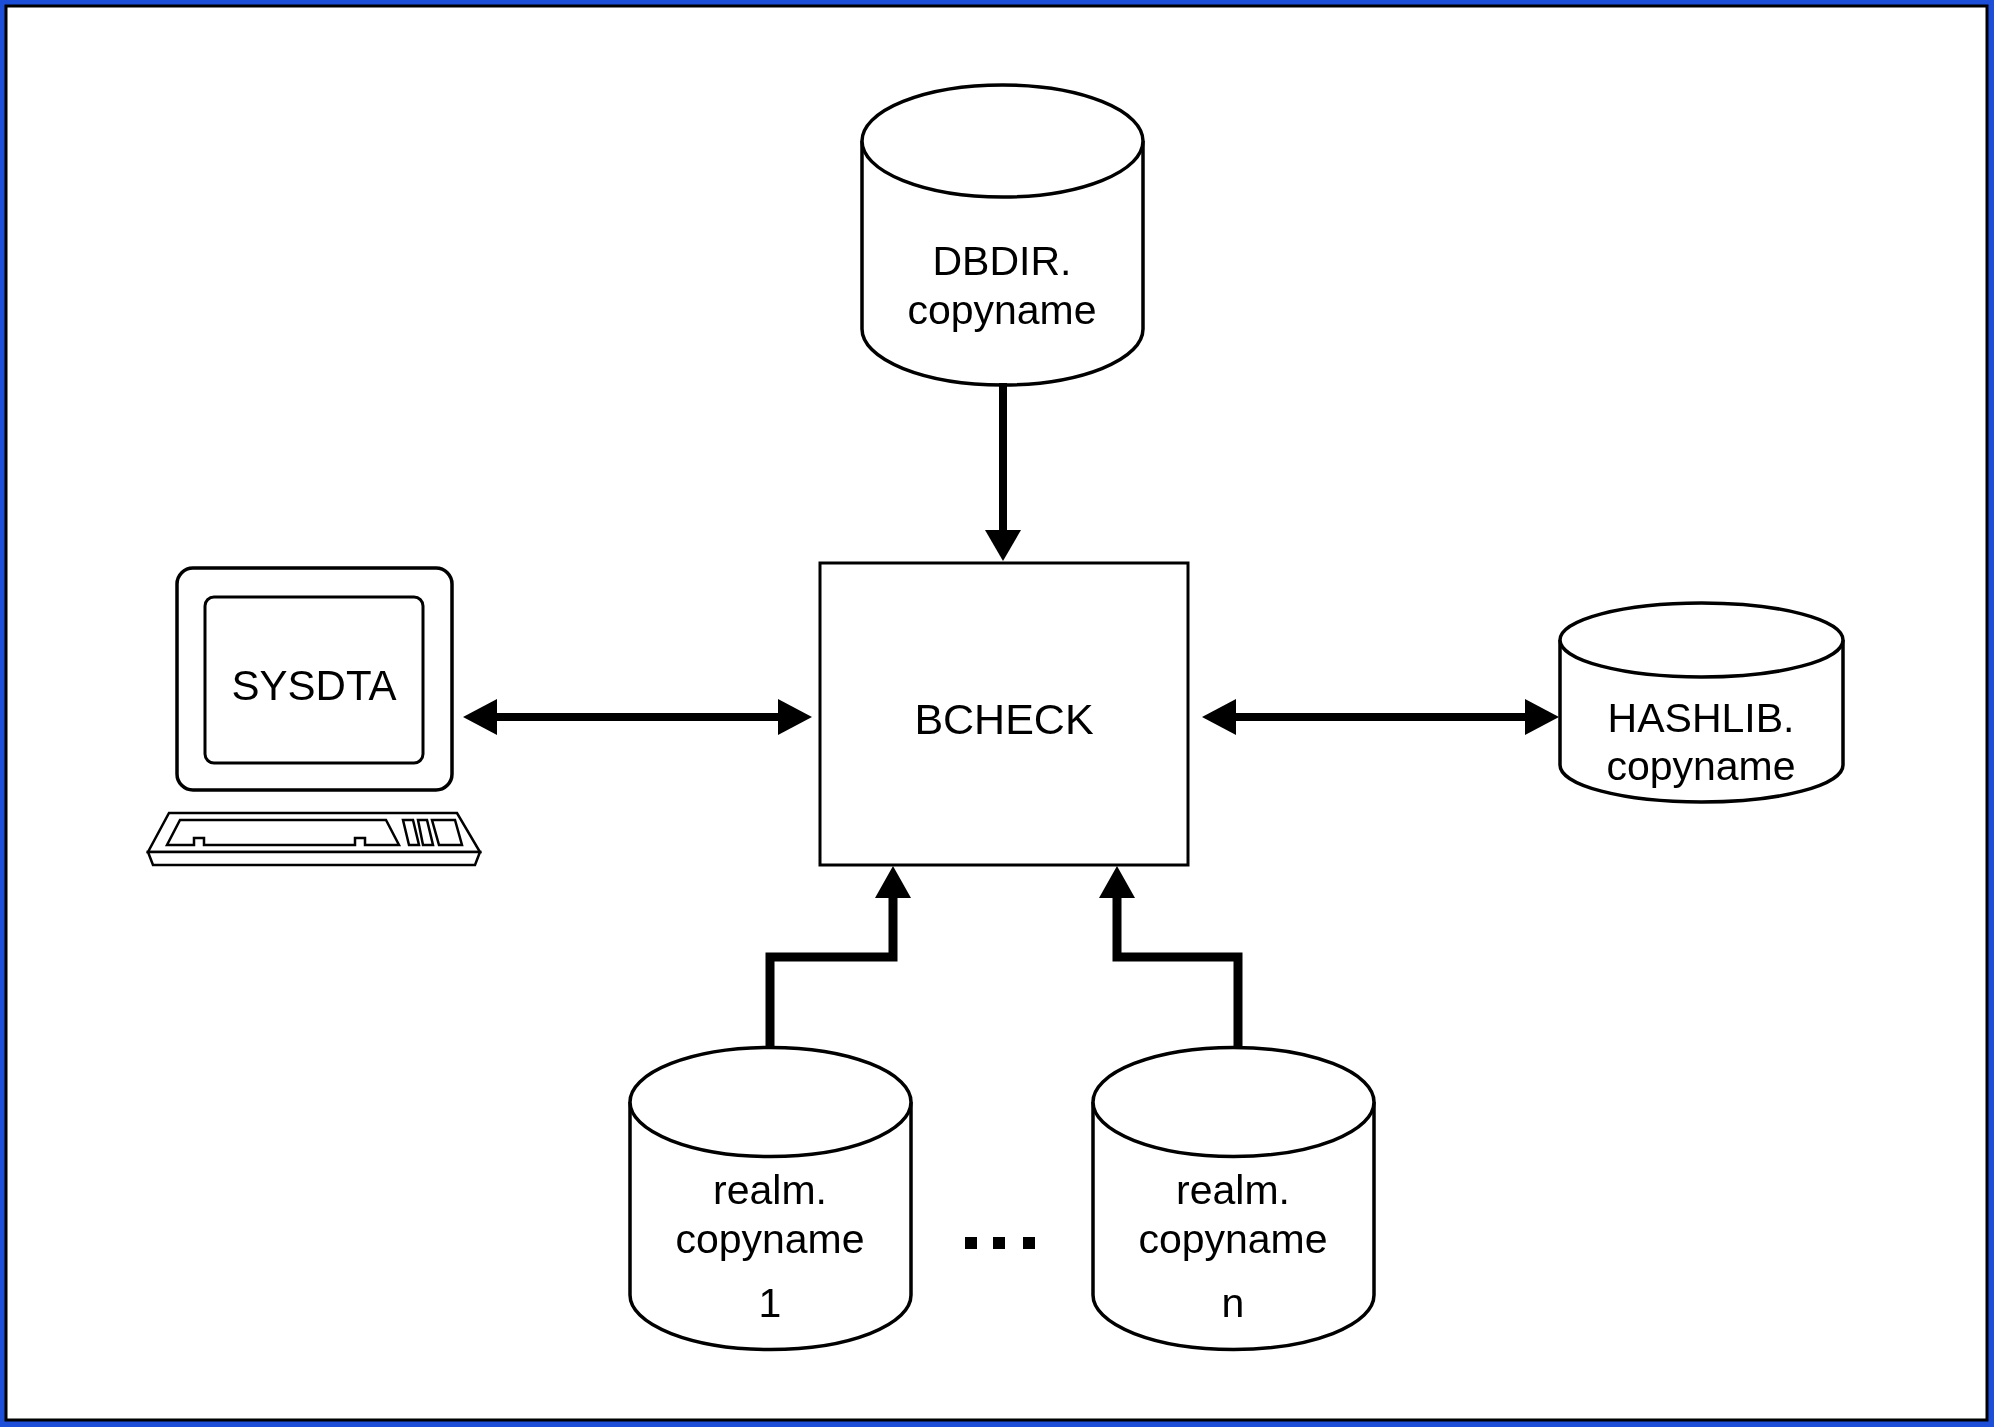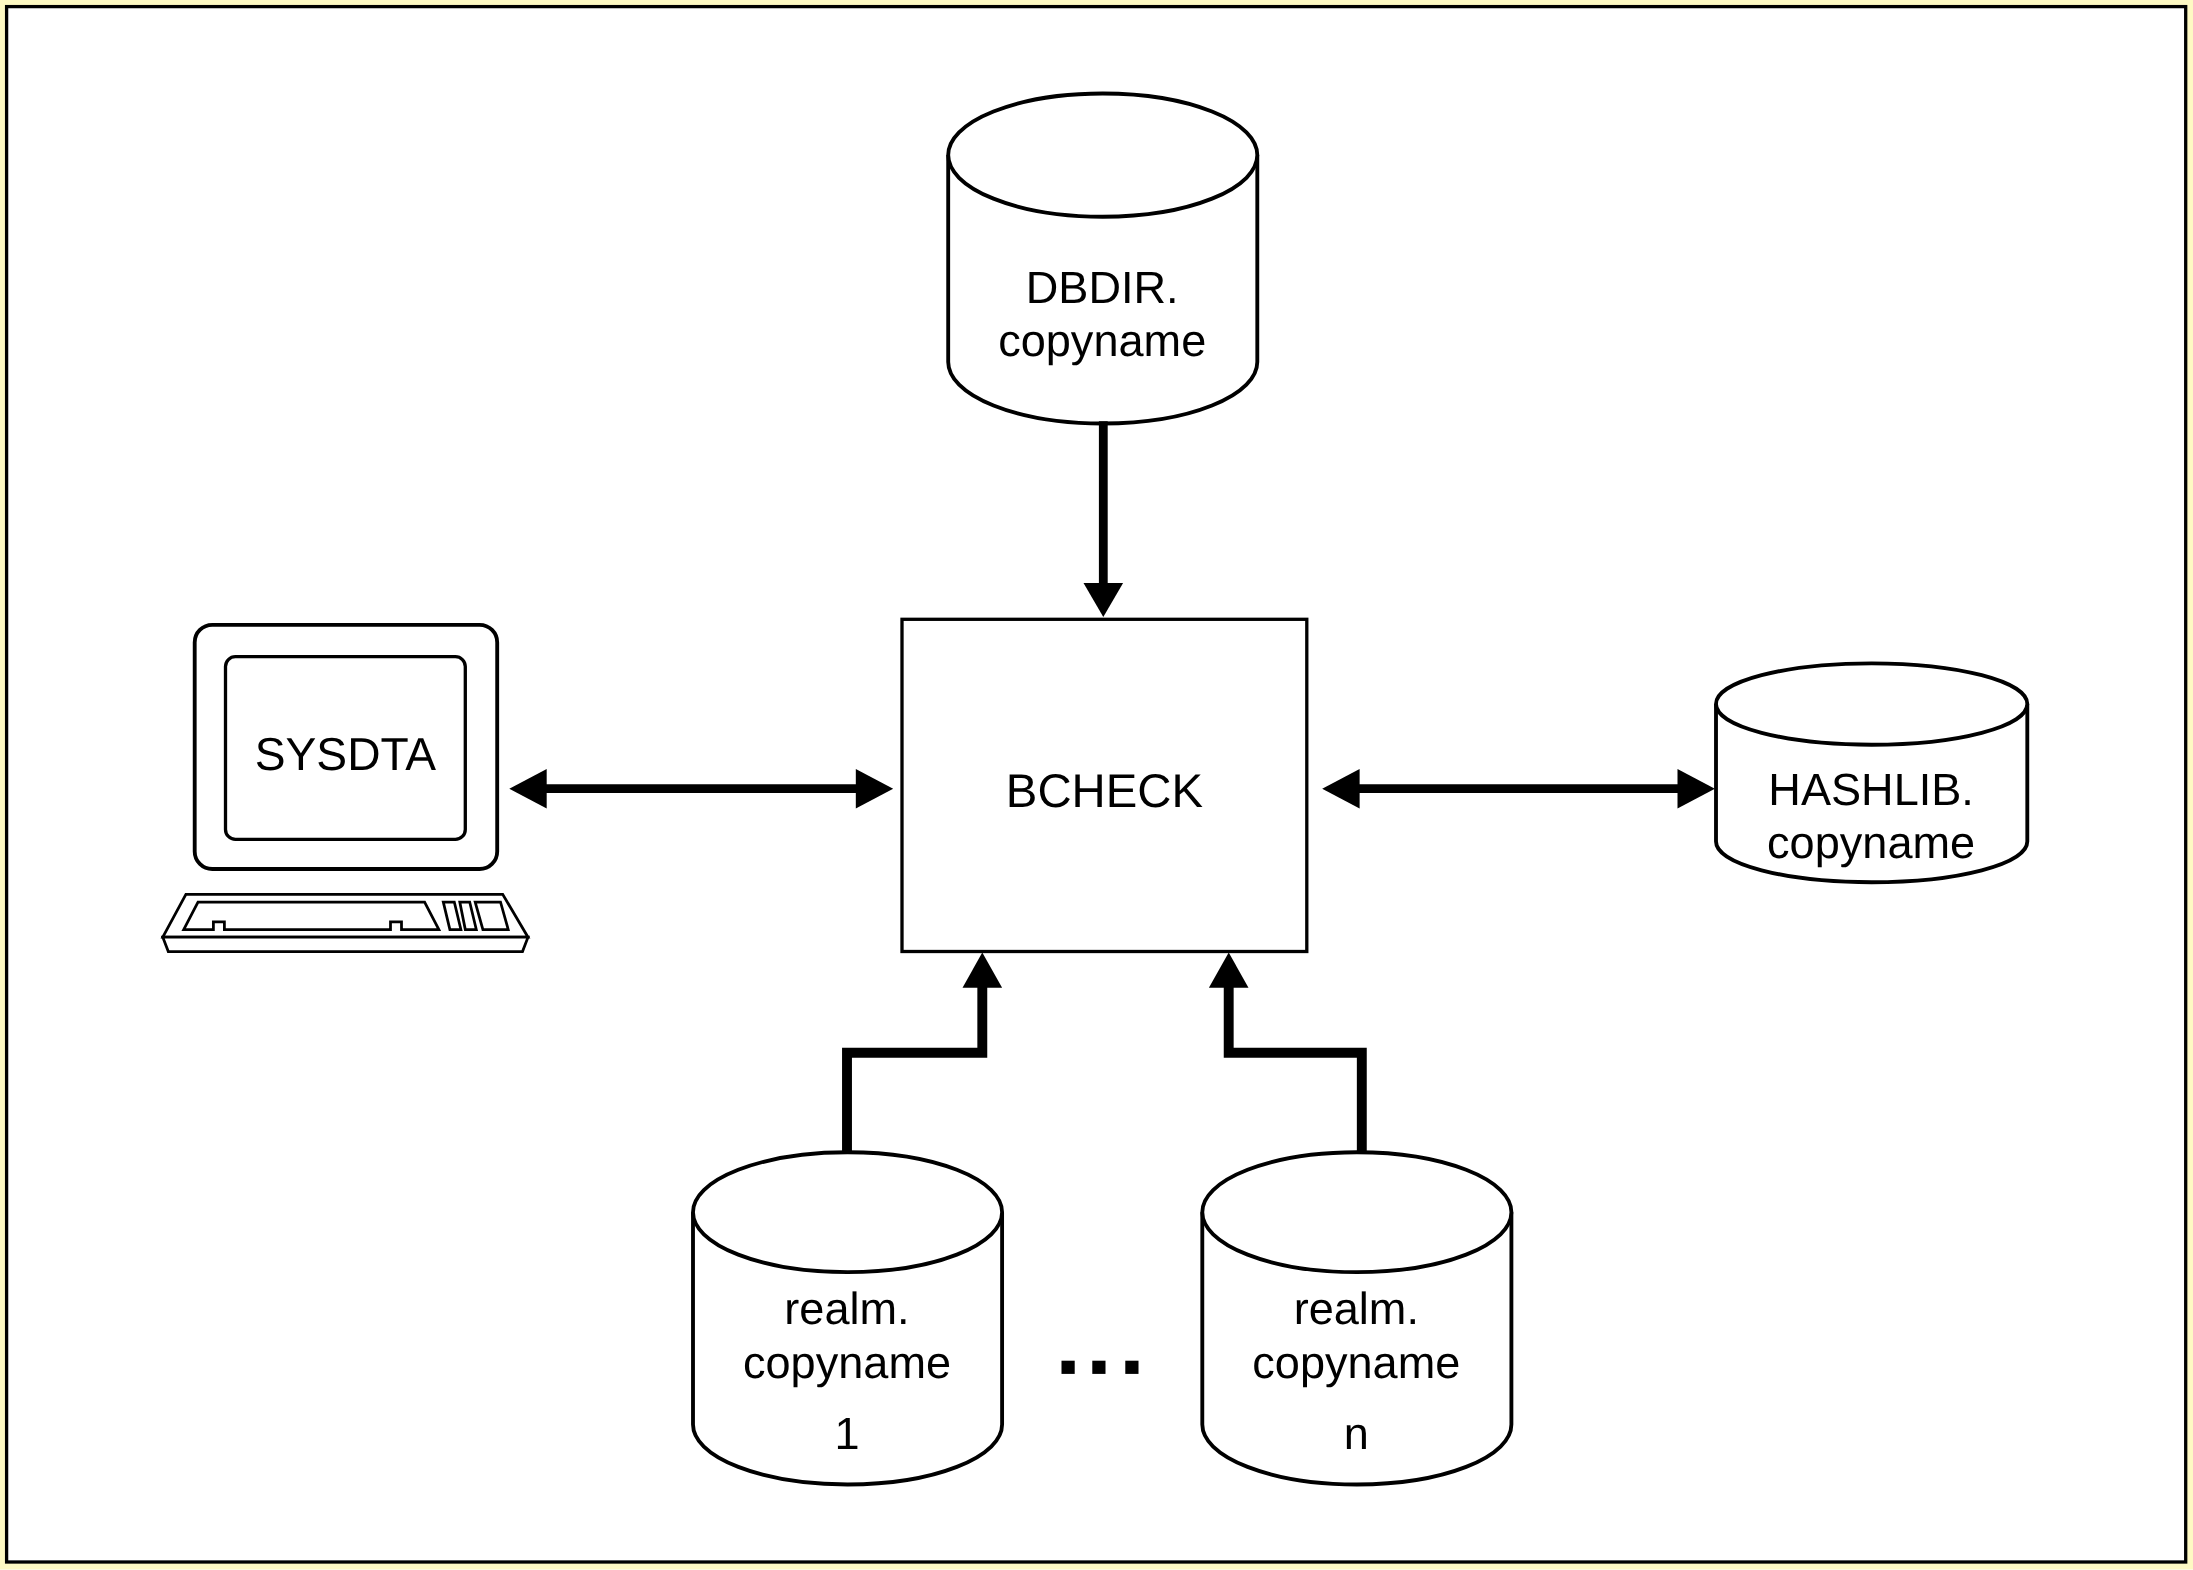--- a/index.html
+++ b/index.html
@@ -1,21 +1,21 @@
 <!DOCTYPE html>
 <html><head>
 <meta charset="utf-8">
 <title>Diagram</title>
 <style>
   html, body { margin: 0; padding: 0; background: #ffffff; }
   .canvas {
     position: relative;
     width: 1994px;
     height: 1427px;
-    background: #fef9c3;
+    background: #1d4ed8;
     font-family: "Liberation Sans", sans-serif;
     overflow: hidden;
     text-decoration: underline;
   }
   .canvas svg { position: absolute; left: 0; top: 0; }
   .shape   { fill: #ffffff; stroke: #000000; }
   .thick   { stroke-width: 3.5; }
   .boxline { stroke-width: 3; }
   .thin    { stroke-width: 2.5; }
   .arrowline { stroke: #000000; fill: none; }

